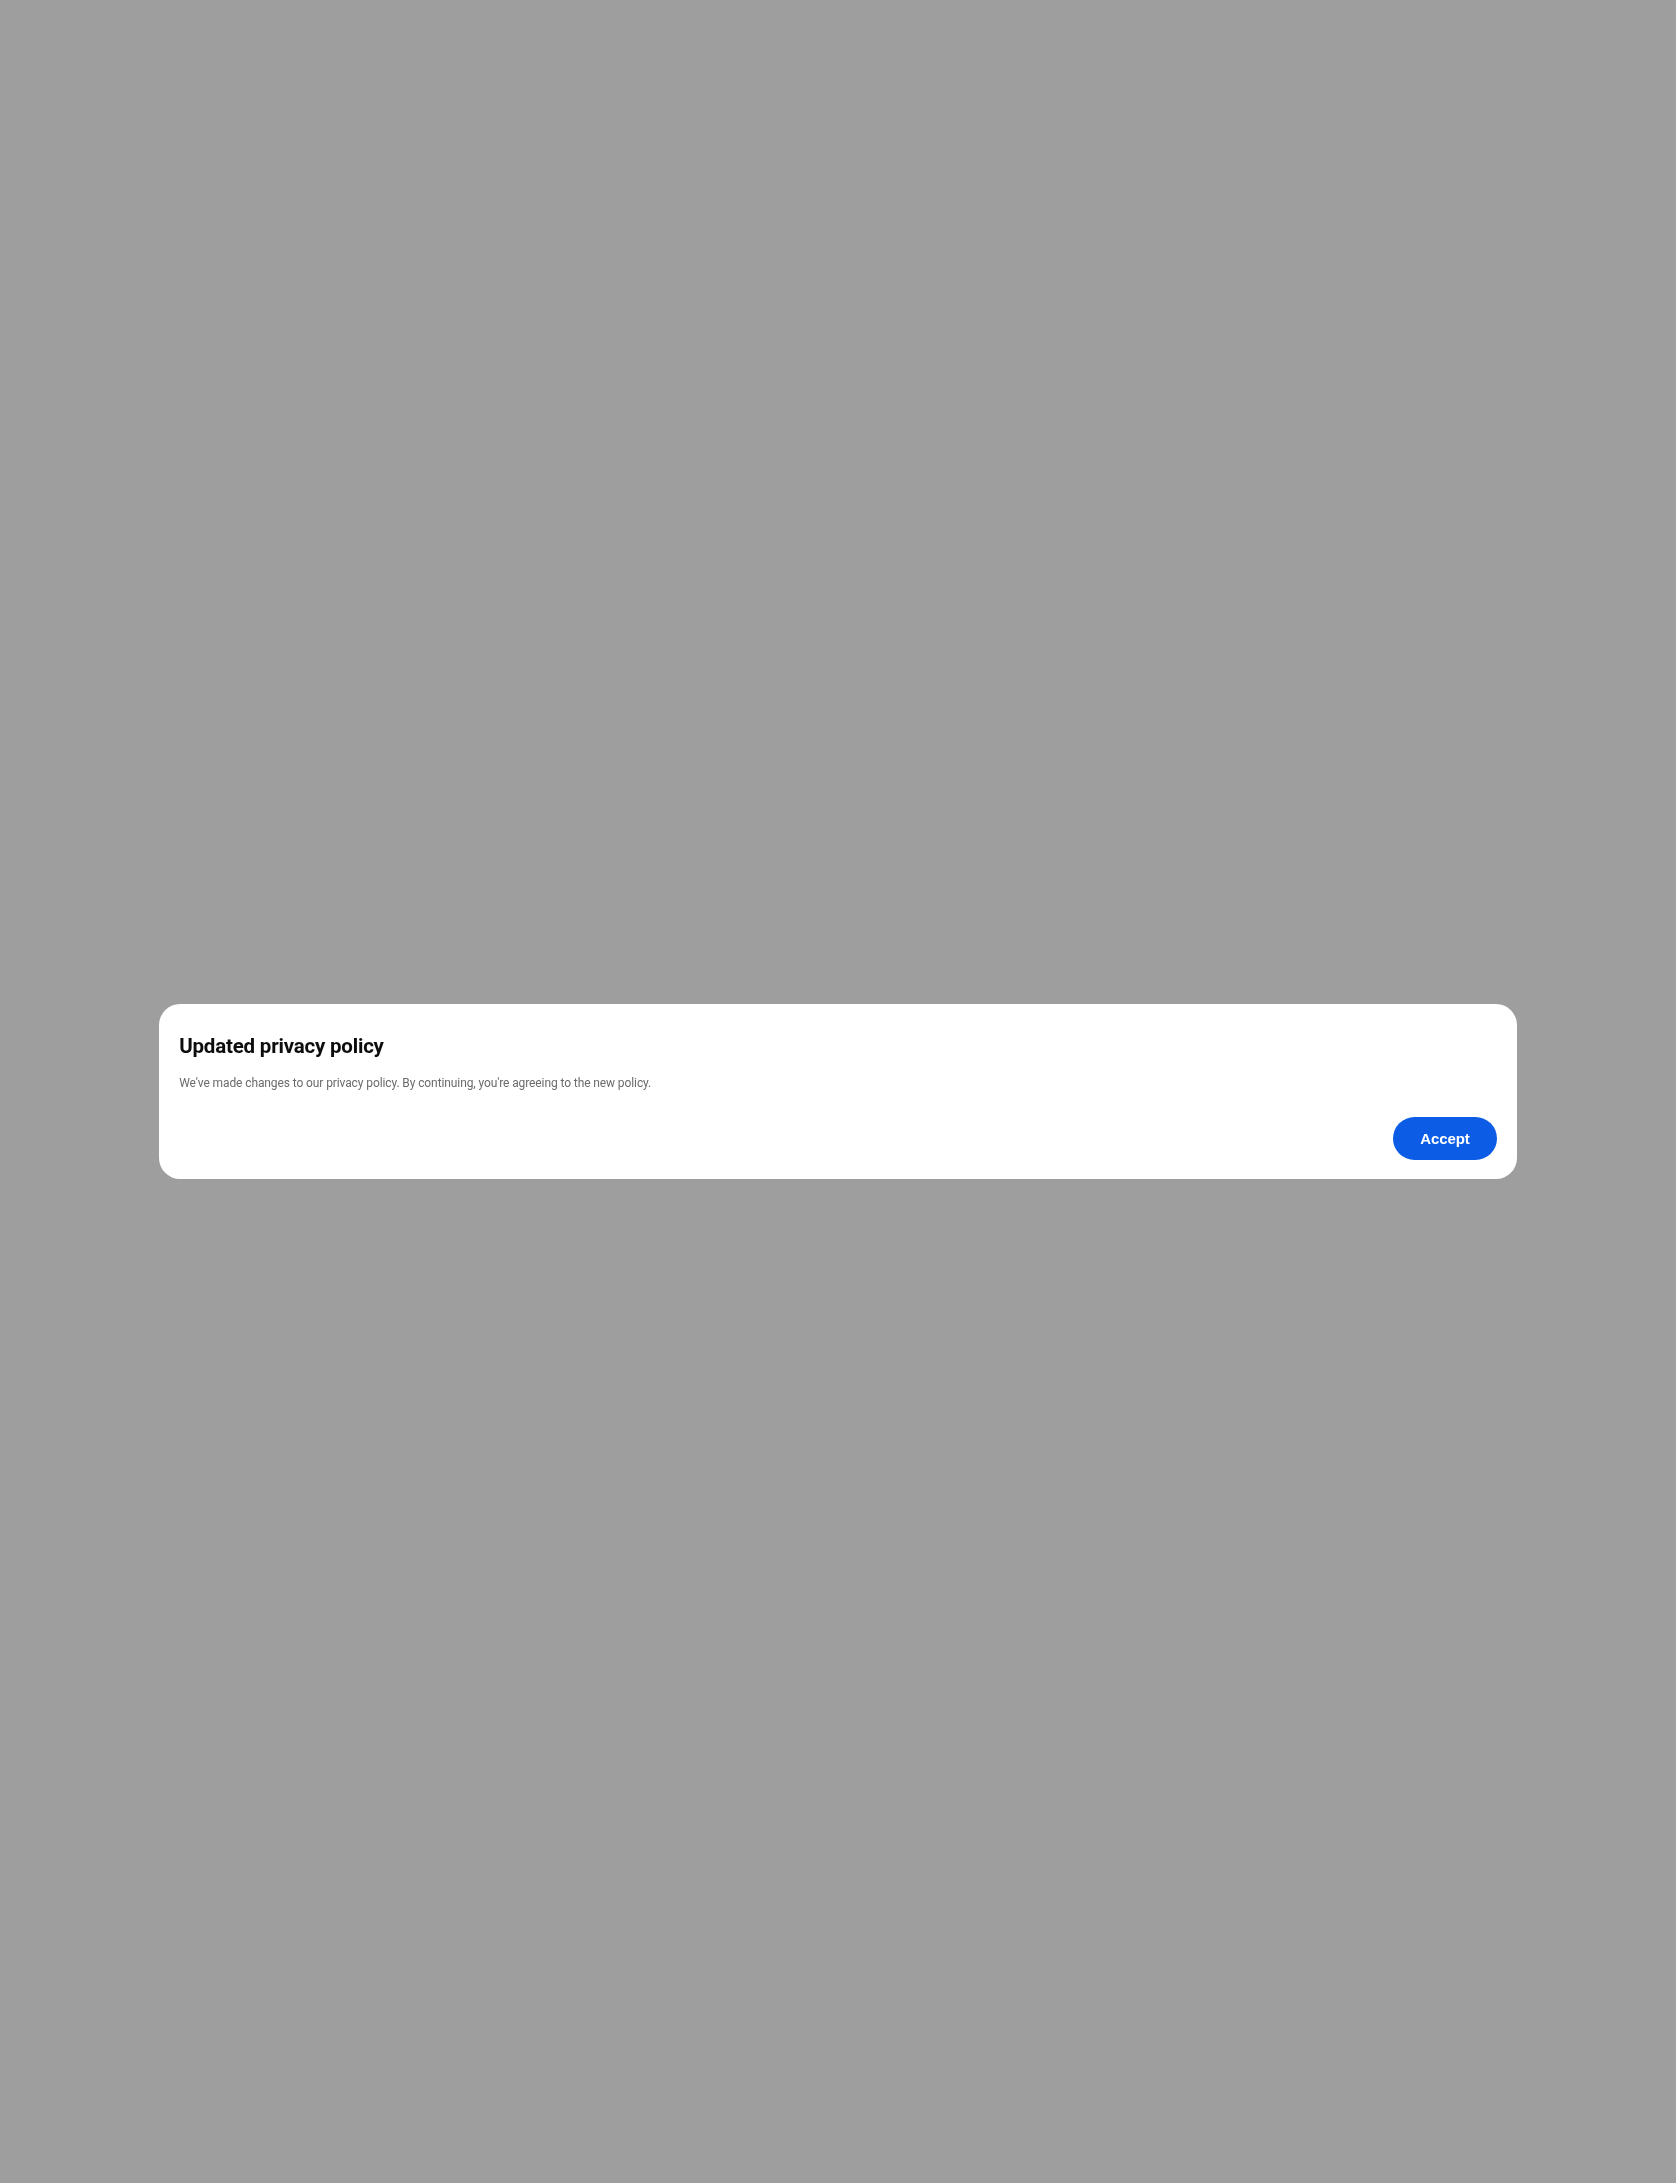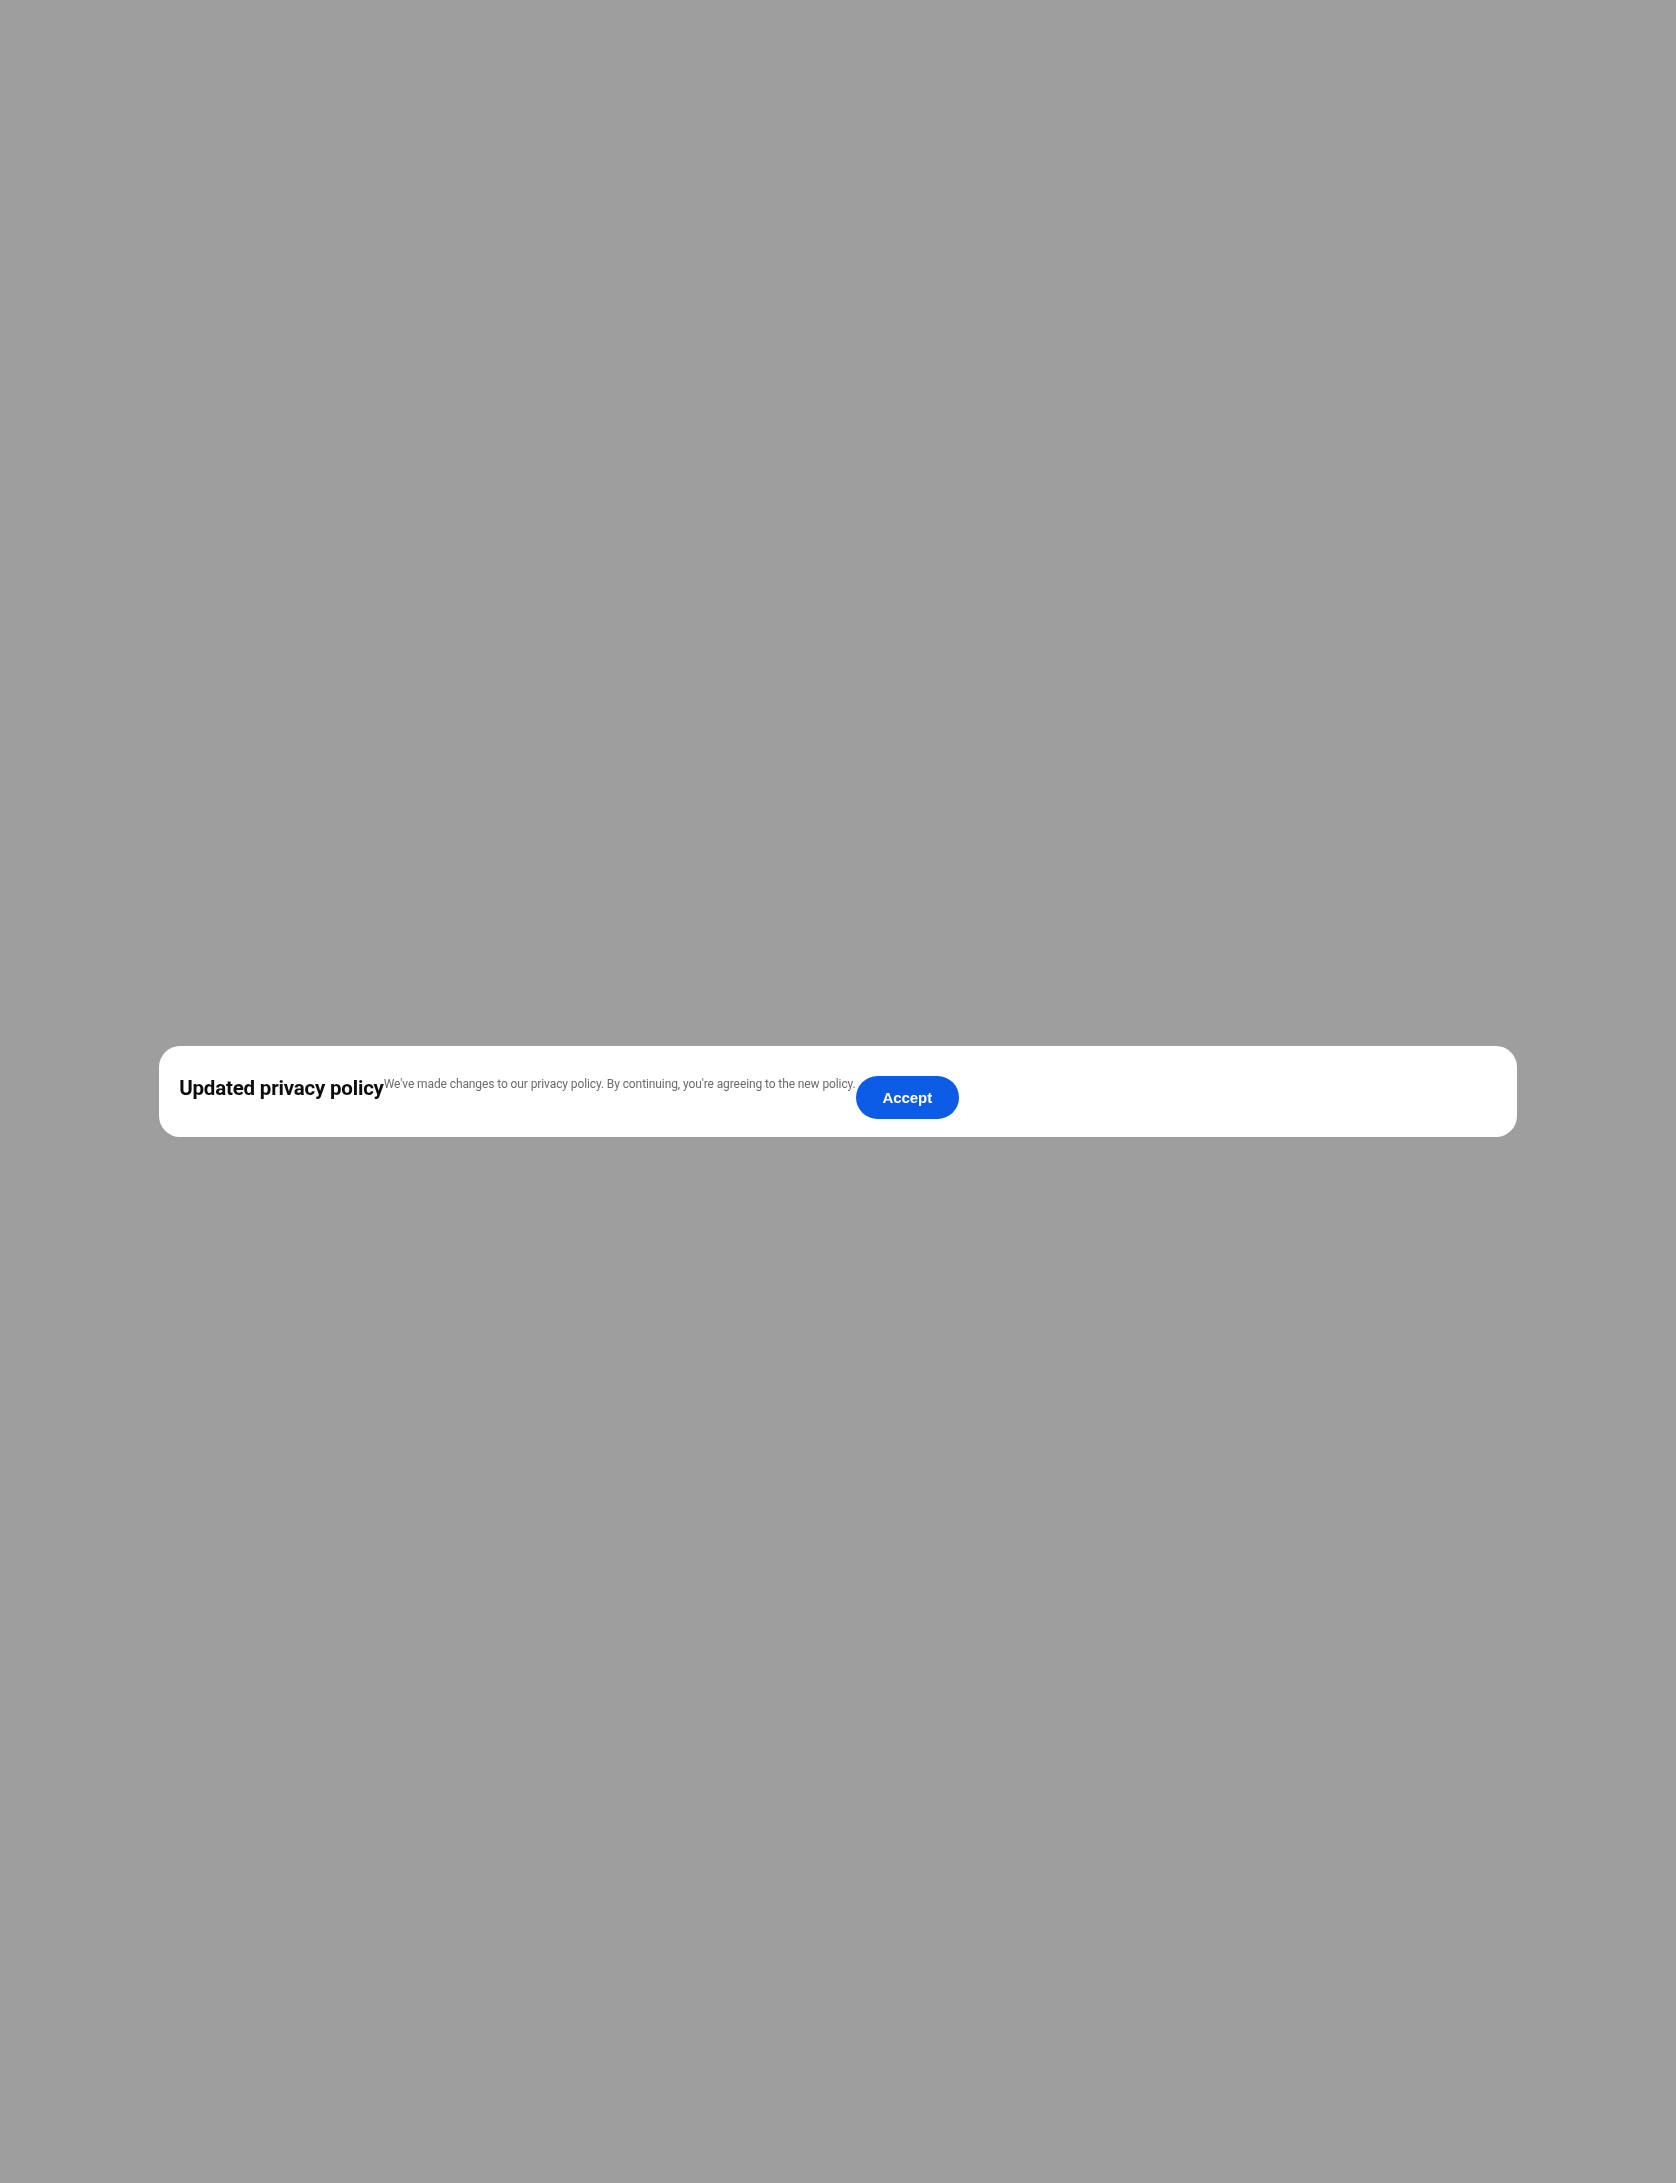--- a/index.html
+++ b/index.html
@@ -21,20 +21,21 @@
       justify-content: center;
       min-height: 100vh;
     }
     
     .dialog {
       background-color: #ffffff;
       border-radius: 21px;
       width: 81%;
       padding: 30px 20px 18.3px 20px;
       display: flex;
+      flex-direction: column;
     }
     
     .dialog-title {
       font-size: 20.5px;
       font-weight: 700;
       color: #0d0d0d;
       letter-spacing: -0.2px;
       margin-bottom: 16.6px;
     }
     

